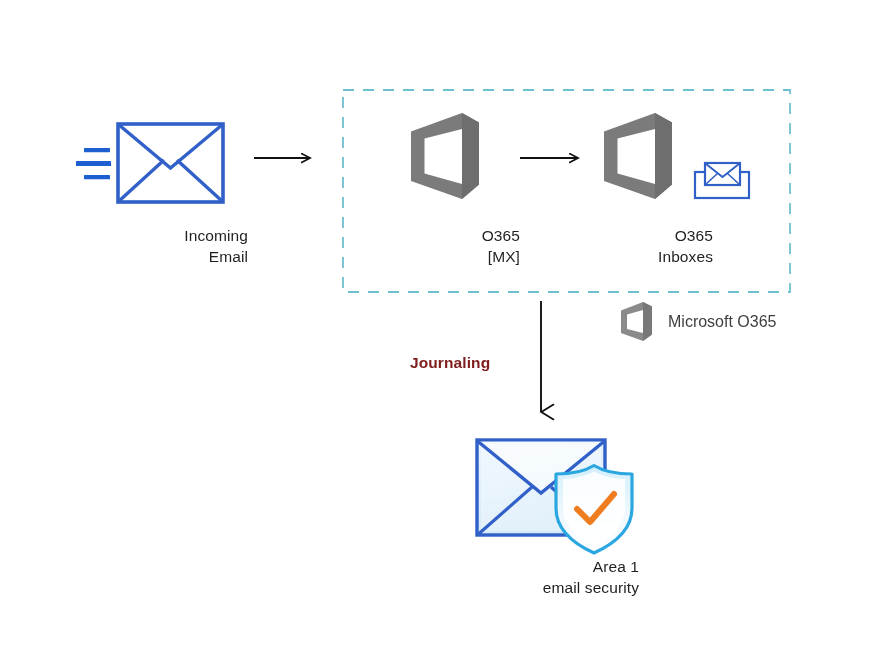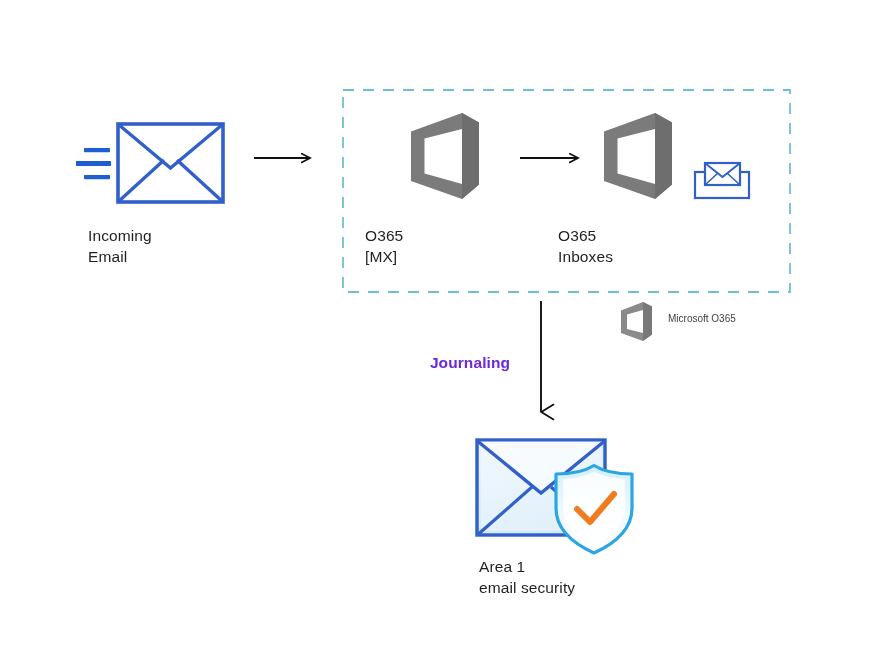--- a/index.html
+++ b/index.html
@@ -18,21 +18,21 @@
 
   #canvas {
     position: absolute;
     inset: 0;
     width: 886px;
     height: 653px;
   }
 
   .node-label {
     position: absolute;
-    text-align: left;
+    text-align: right;
     font-family: "Liberation Sans", sans-serif;
     font-size: 15.5px;
     line-height: 21px;
     color: #231f20;
     white-space: pre-line;
     letter-spacing: 0.1px;
   }
 
   #incoming-email-label {
     left: 88px;
@@ -53,34 +53,34 @@
     left: 479px;
     top: 556px;
     width: 160px;
   }
 
   #journaling-label {
     position: absolute;
     left: 410px;
     top: 354px;
     width: 120px;
-    text-align: center;
+    text-align: left;
     font-family: "Liberation Sans", sans-serif;
     font-size: 15.5px;
     font-weight: bold;
-    color: #6d28d9;
+    color: #7f1d1d;
     letter-spacing: 0.1px;
   }
 
   #legend-label {
     position: absolute;
     left: 668px;
     top: 313px;
     font-family: "Liberation Sans", sans-serif;
-    font-size: 10px;
+    font-size: 16px;
     color: #3f3f3f;
     white-space: nowrap;
   }
 </style>
 </head>
 <body>
 
 <svg id="canvas" viewBox="0 0 886 653" xmlns="http://www.w3.org/2000/svg">
 
   <defs>

